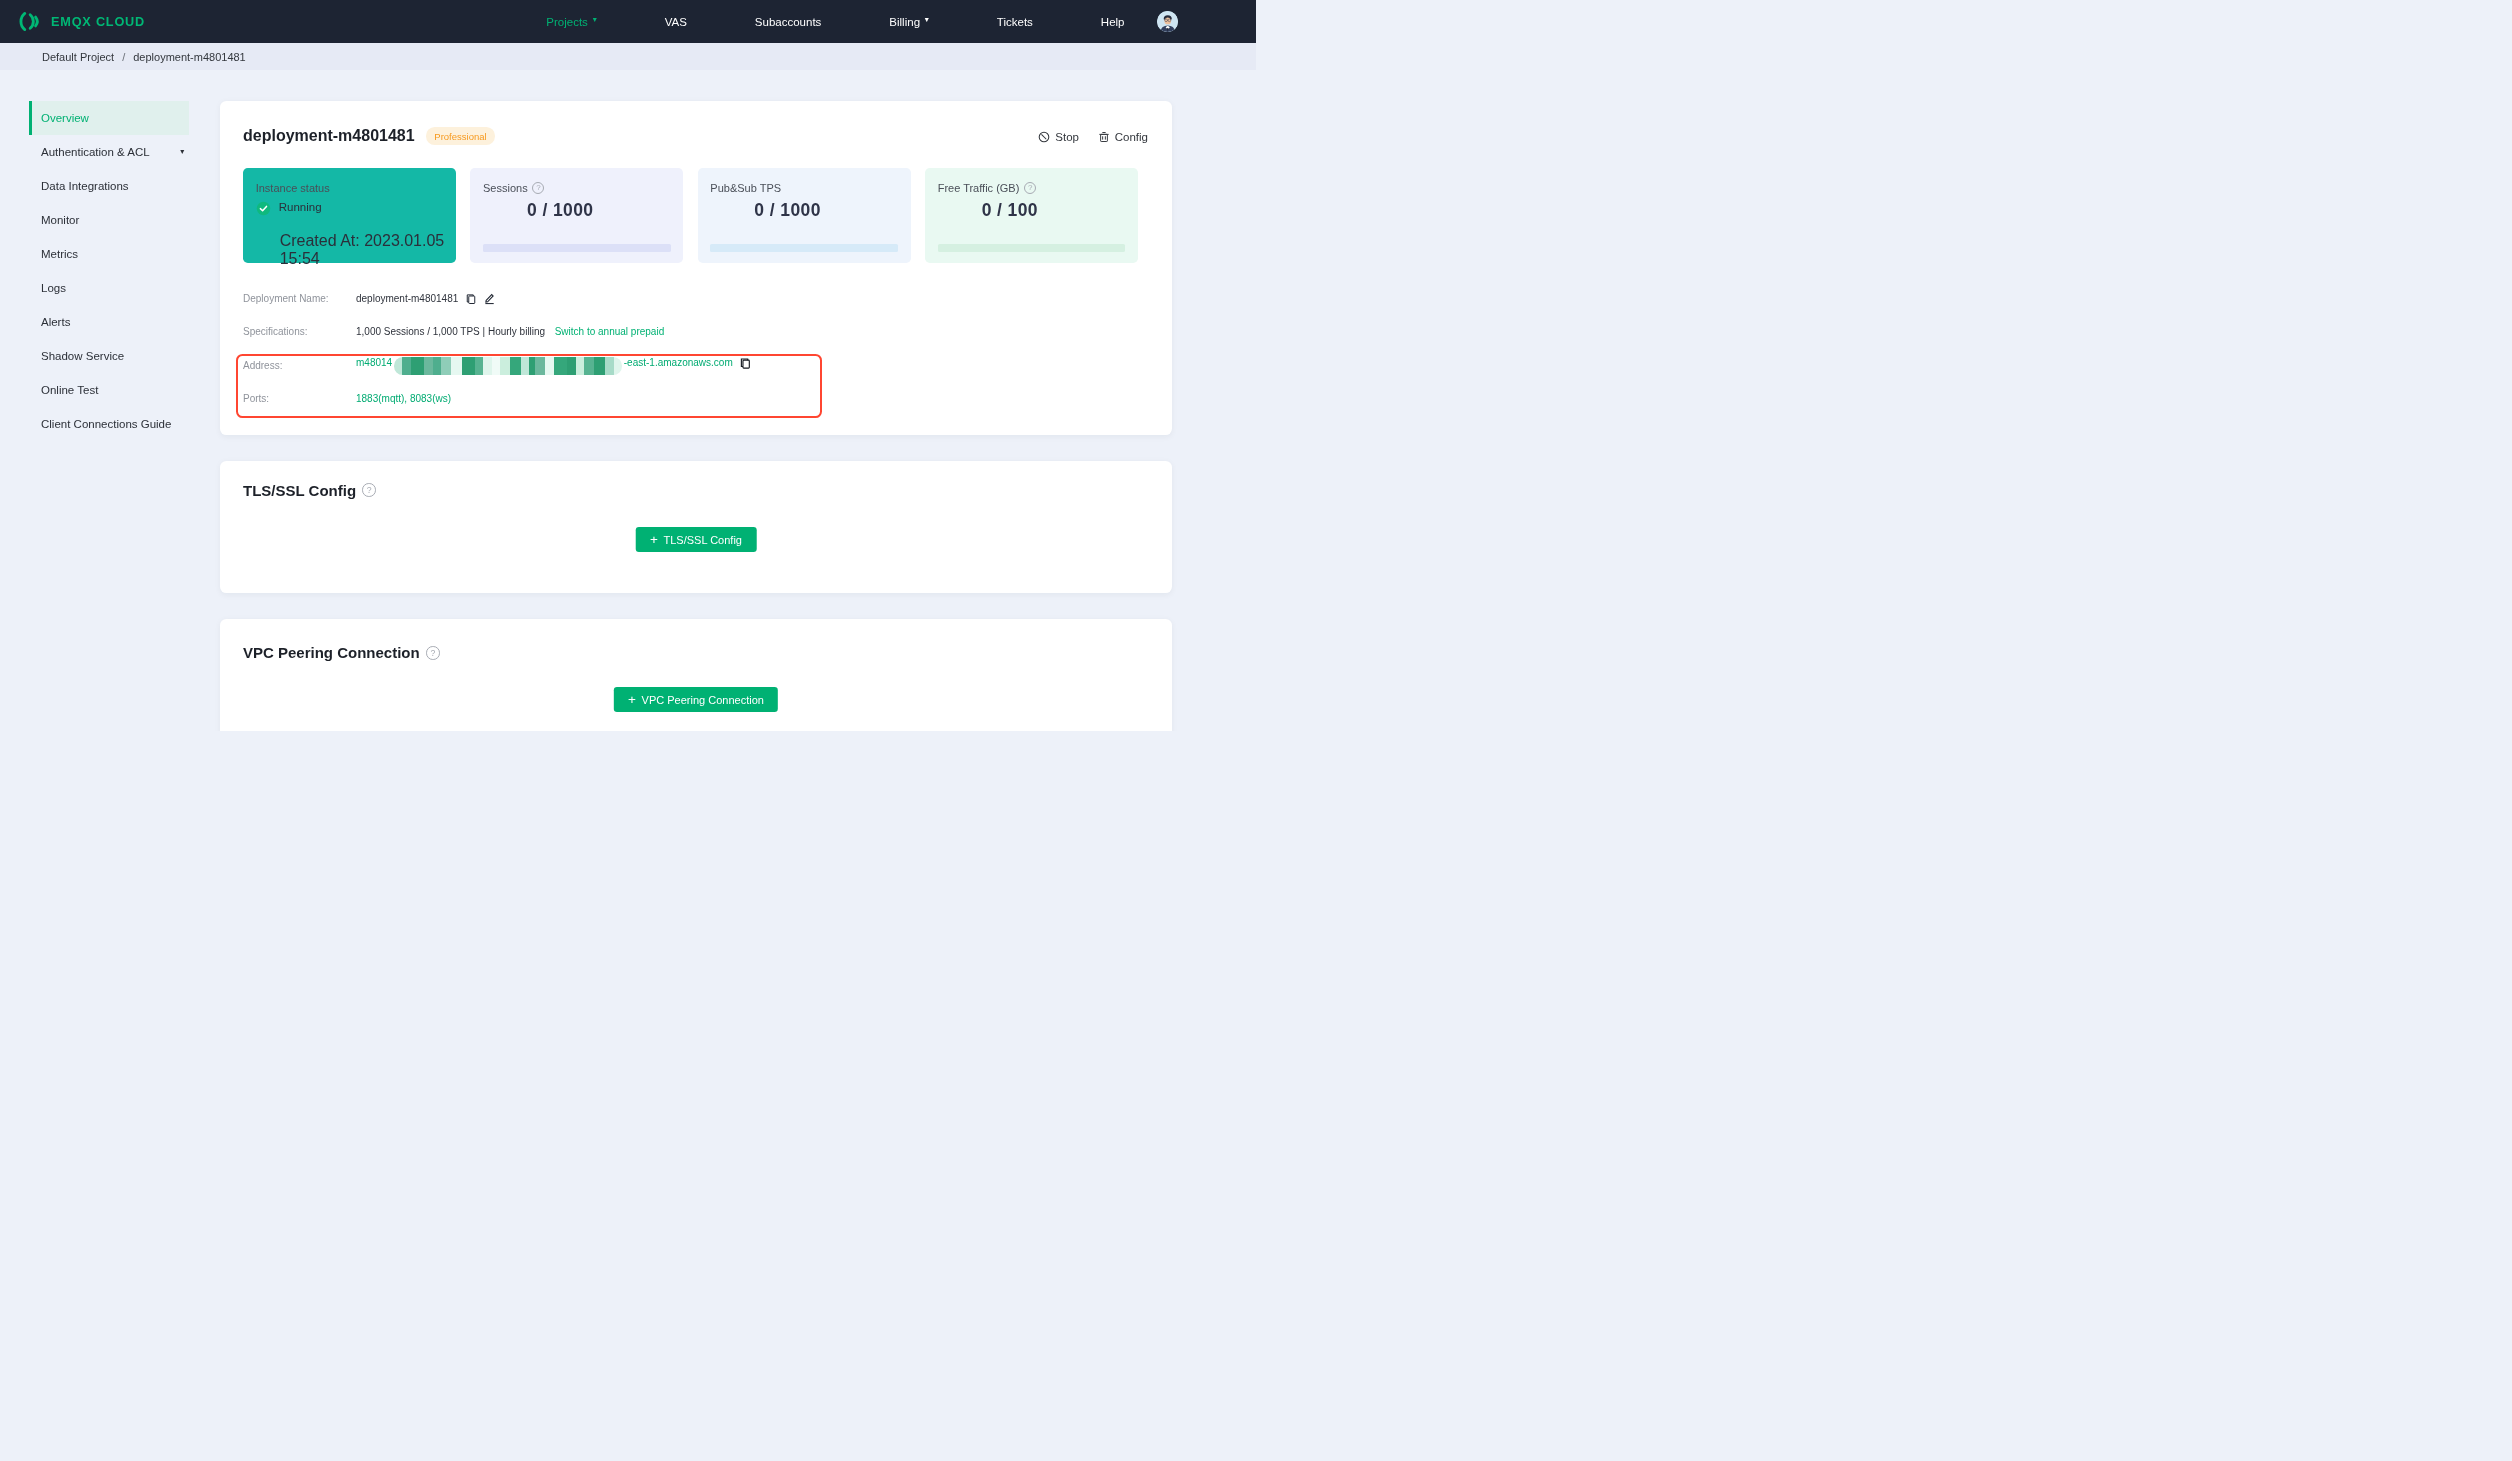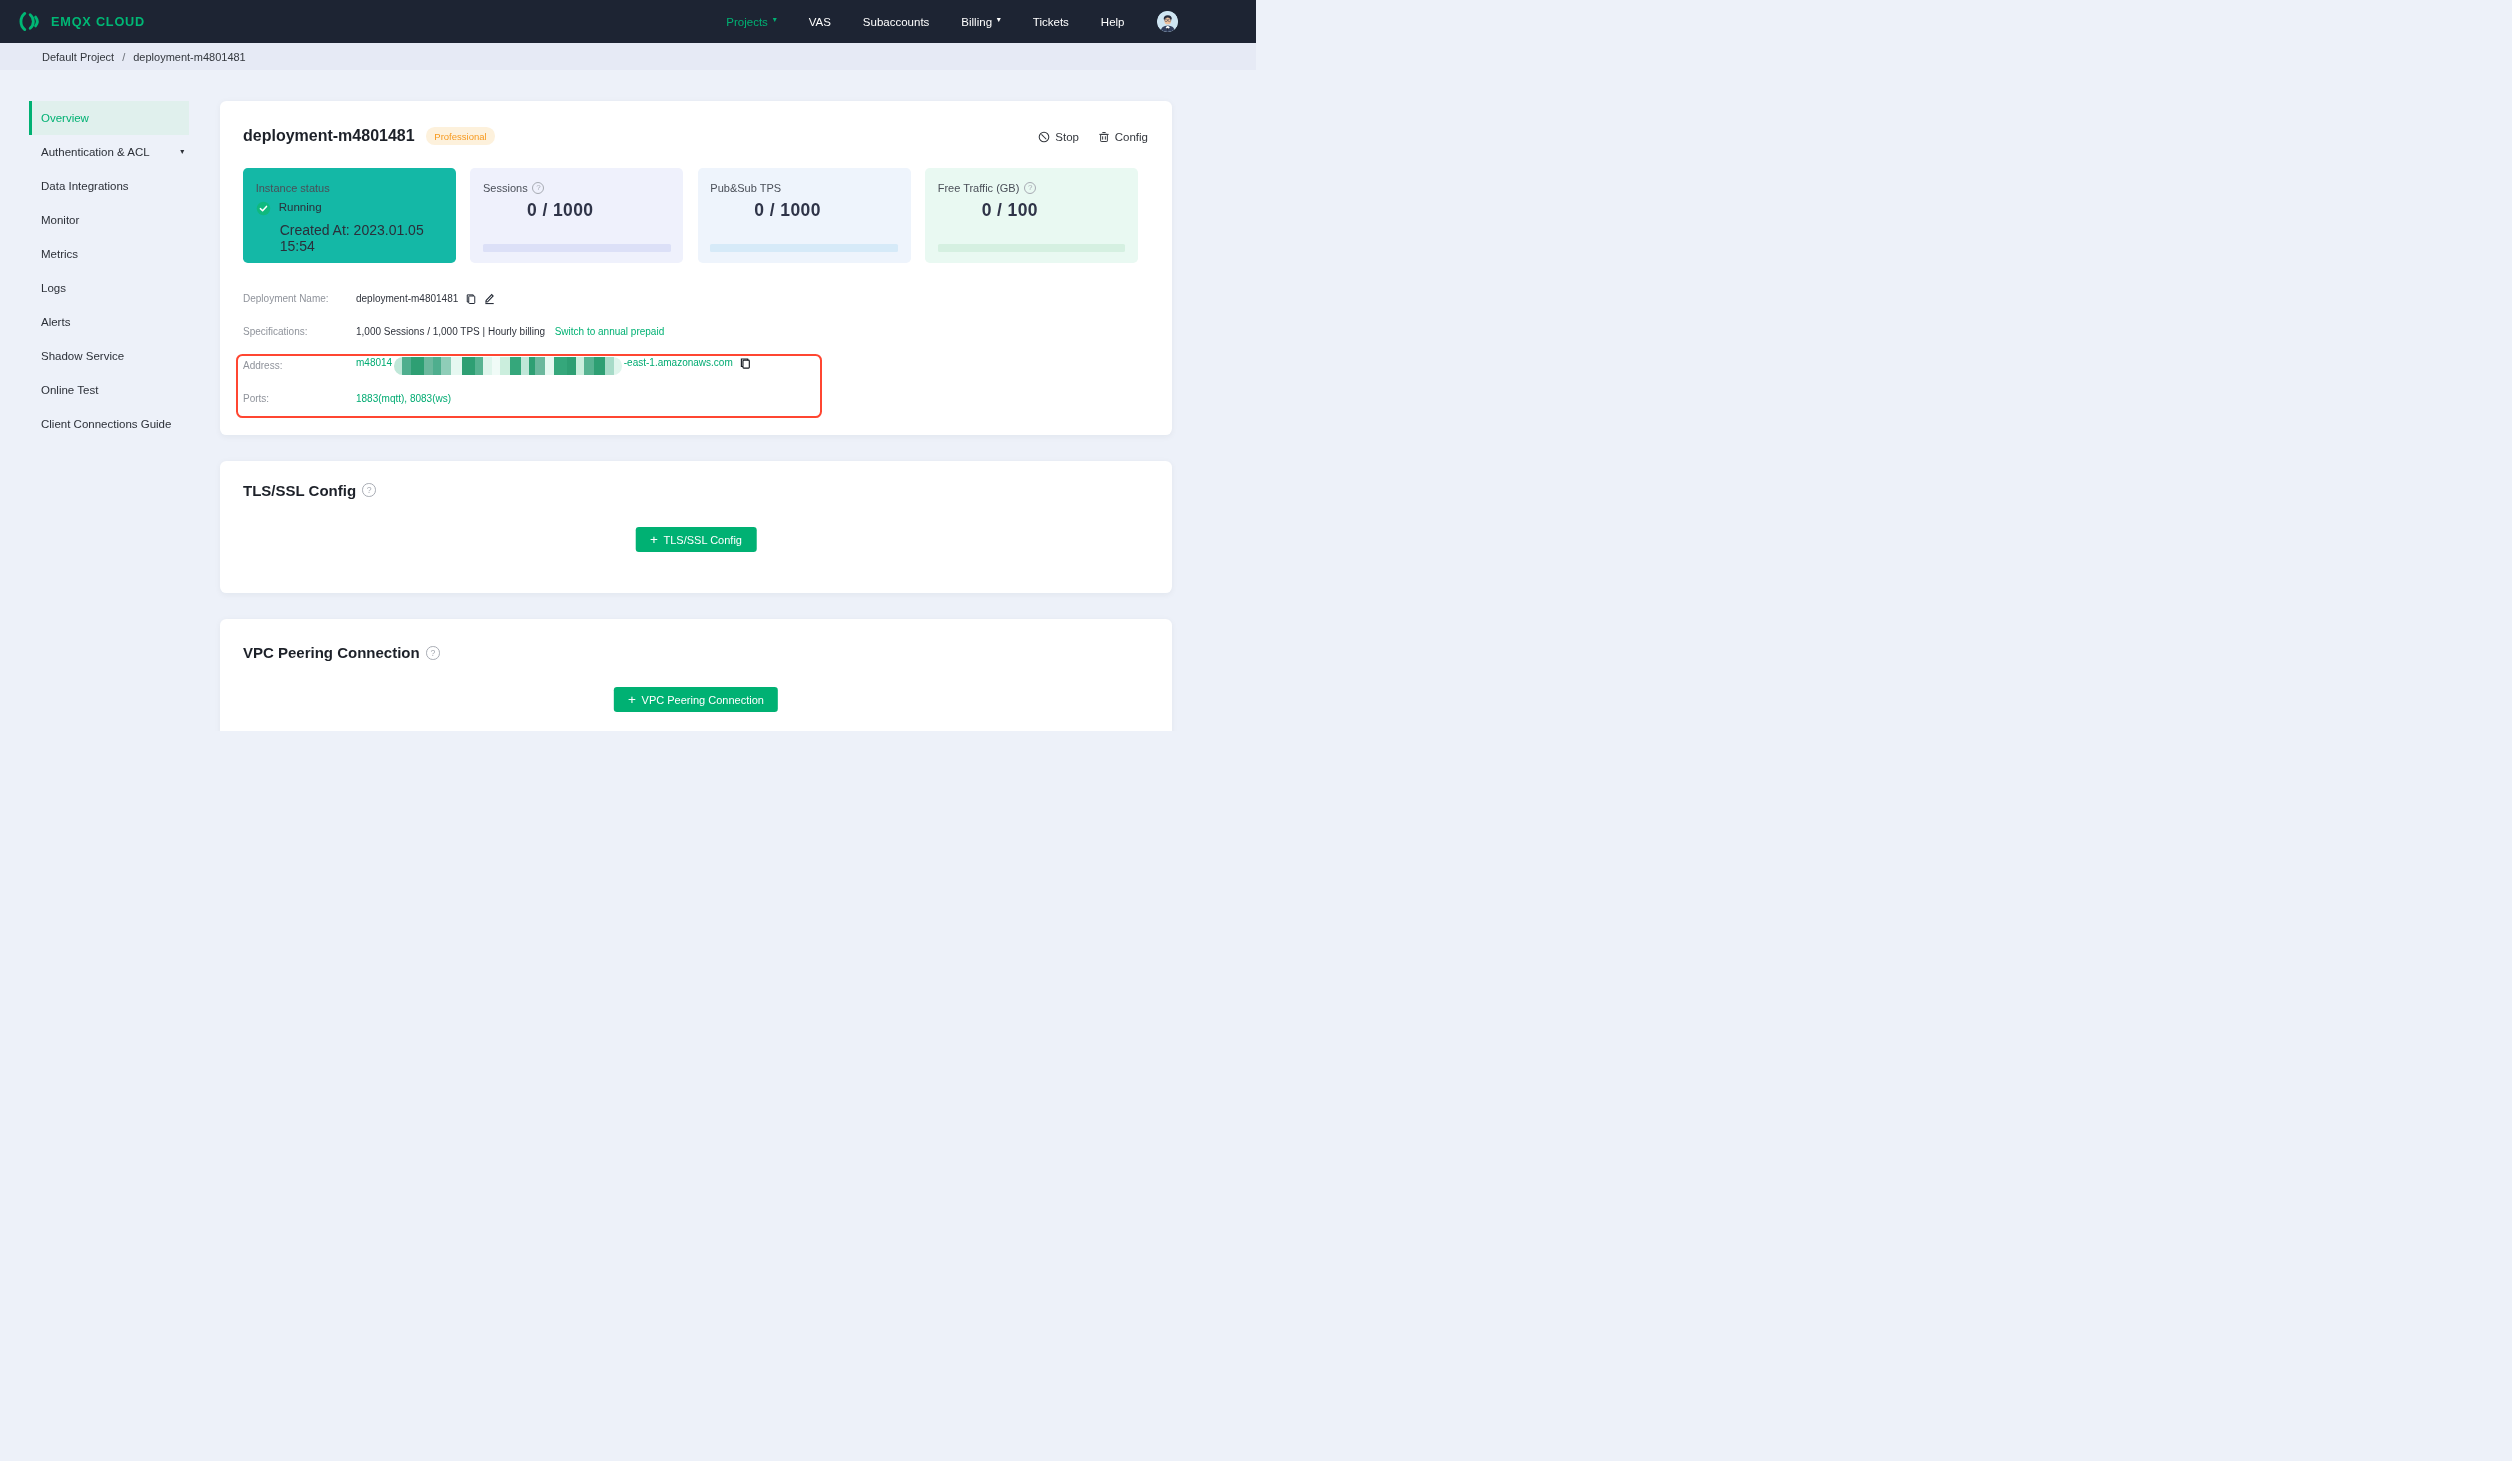--- a/index.html
+++ b/index.html
@@ -6,21 +6,21 @@
   *{box-sizing:border-box;}
   .screen{position:relative;width:1256px;height:731px;overflow:hidden;
     font-family:"Liberation Sans","DejaVu Sans",sans-serif;color:#2F333C;background:#EDF1F9;}
 
   
   .navbar{position:absolute;left:0;top:0;width:100%;height:43px;background:#1D2433;
     display:flex;align-items:center;justify-content:space-between;padding:0 78px 0 16px;}
   .brand{display:flex;align-items:center;gap:8px;}
   .brand-text{color:#00B775;font-size:12.7px;font-weight:700;letter-spacing:0.8px;}
   .nav-items{display:flex;align-items:center;gap:32px;}
-  .nav-item{color:#FFFFFF;font-size:11.5px;cursor:pointer;display:flex;gap:4.8px;}
+  .nav-item{color:#FFFFFF;font-size:11.5px;cursor:pointer;display:flex;gap:4.8px;margin-left:36px;}
   .nav-item.active{color:#00B173;}
   .caret{font-size:8px;line-height:1;}
   .avatar{width:21.5px;height:21.5px;border-radius:50%;overflow:hidden;background:#CFE5F2;flex:none;}
 
   
   .breadcrumb{position:absolute;left:0;top:43px;width:100%;height:27px;background:#E6EAF5;
     display:flex;align-items:center;padding-left:42px;font-size:11px;color:#33373D;gap:8px;}
   .crumb-sep{color:#6B7078;}
 
   
@@ -53,21 +53,21 @@
   .stat-tps{background:#EEF4FC;}
   .stat-traffic{background:#E9F9F2;}
   .stat-label{font-size:11px;color:#4A4F58;display:flex;align-items:center;gap:4.8px;}
   .stat-value{position:absolute;left:12.7px;top:32px;font-size:17.5px;font-weight:700;color:#2F3448;letter-spacing:0.4px;margin-left:44px;}
   .bar{position:absolute;left:12.7px;right:12.7px;bottom:11px;height:8px;border-radius:1.6px;}
   .bar-sessions{background:#DCE0F7;}
   .bar-tps{background:#D6EAF8;}
   .bar-traffic{background:#D5F0E1;}
   .status-row{position:absolute;left:12.7px;top:33px;display:flex;align-items:flex-start;gap:8px;
     font-size:11.5px;color:#2B2F3A;}
-  .created-at{position:absolute;left:12.7px;top:54px;font-size:14px;color:#2B2F3A;padding-left:24px;}
+  .created-at{position:absolute;left:12.7px;top:64px;font-size:16px;color:#2B2F3A;padding-left:24px;}
 
   
   .detail-row{position:absolute;left:23px;display:flex;align-items:center;height:17.5px;font-size:10px;}
   .detail-label{width:113px;color:#8F939B;flex:none;}
   .detail-value{color:#2F333C;display:flex;align-items:center;gap:6.4px;}
   .green{color:#00AB72;}
   .link{color:#00B173;cursor:pointer;margin-left:9.5px;}
   .row-name{top:189px;} .row-specs{top:222px;} .row-address{top:256px;} .row-ports{top:289px;}
   .mosaic{display:inline-flex;height:17.5px;border-radius:8.7px;overflow:hidden;vertical-align:middle;}
   .mosaic span{height:100%;flex:none;}

